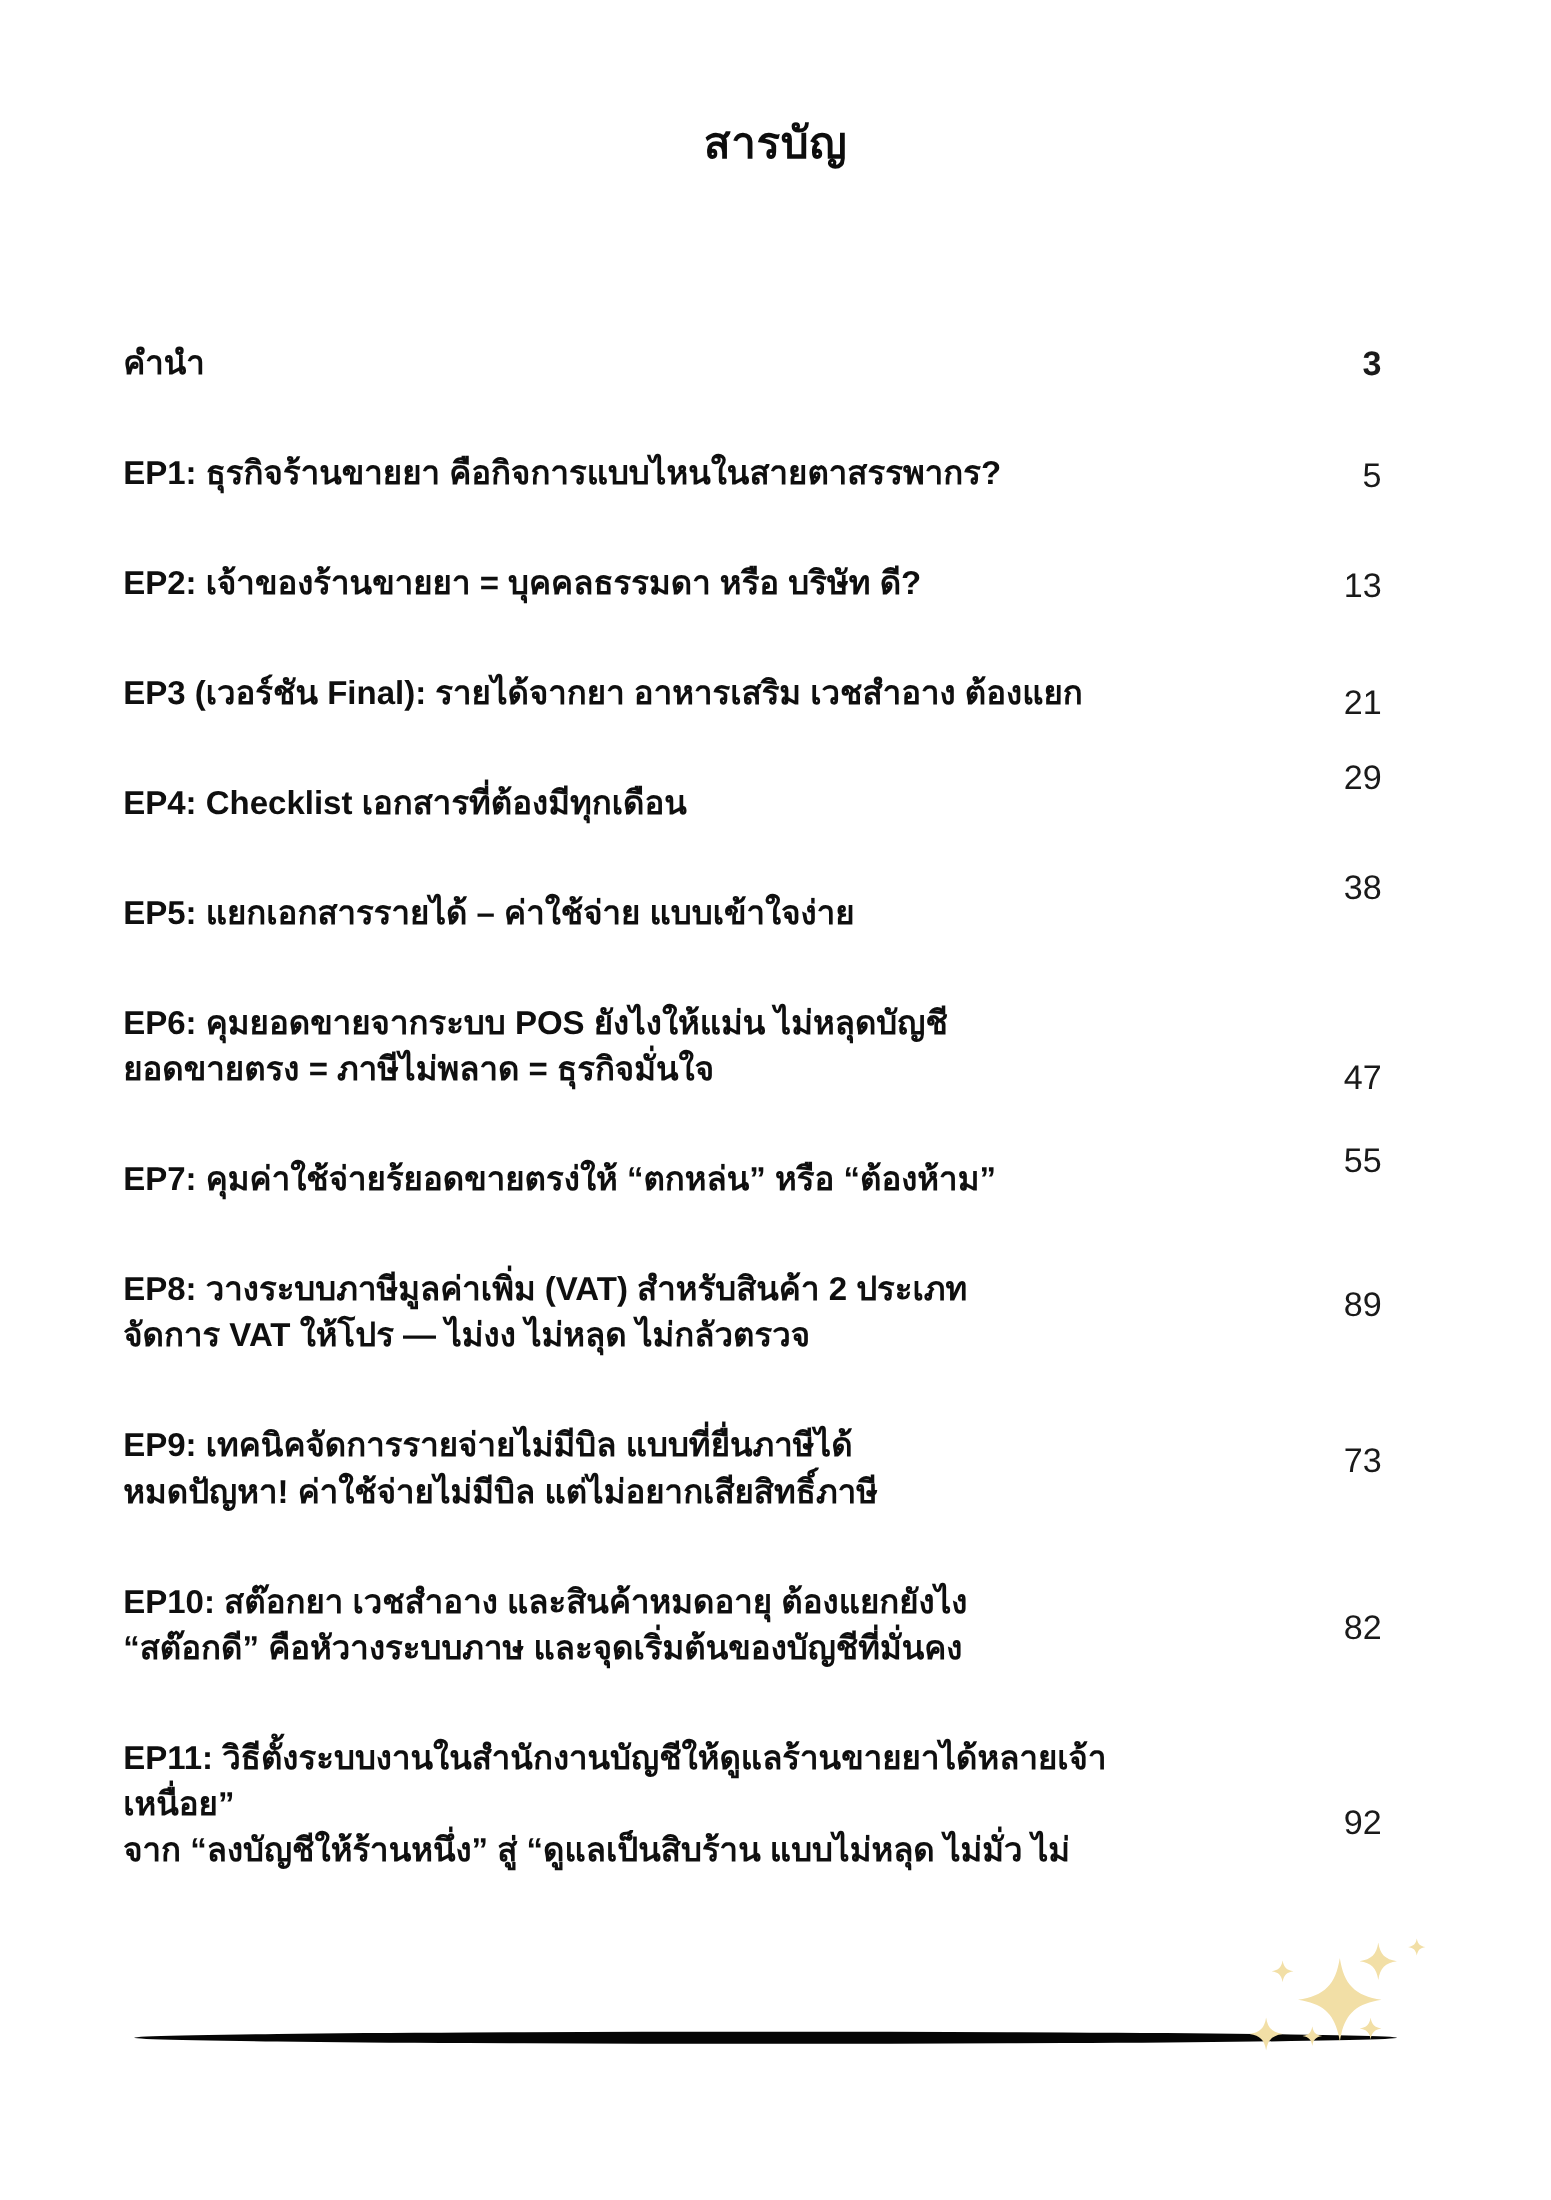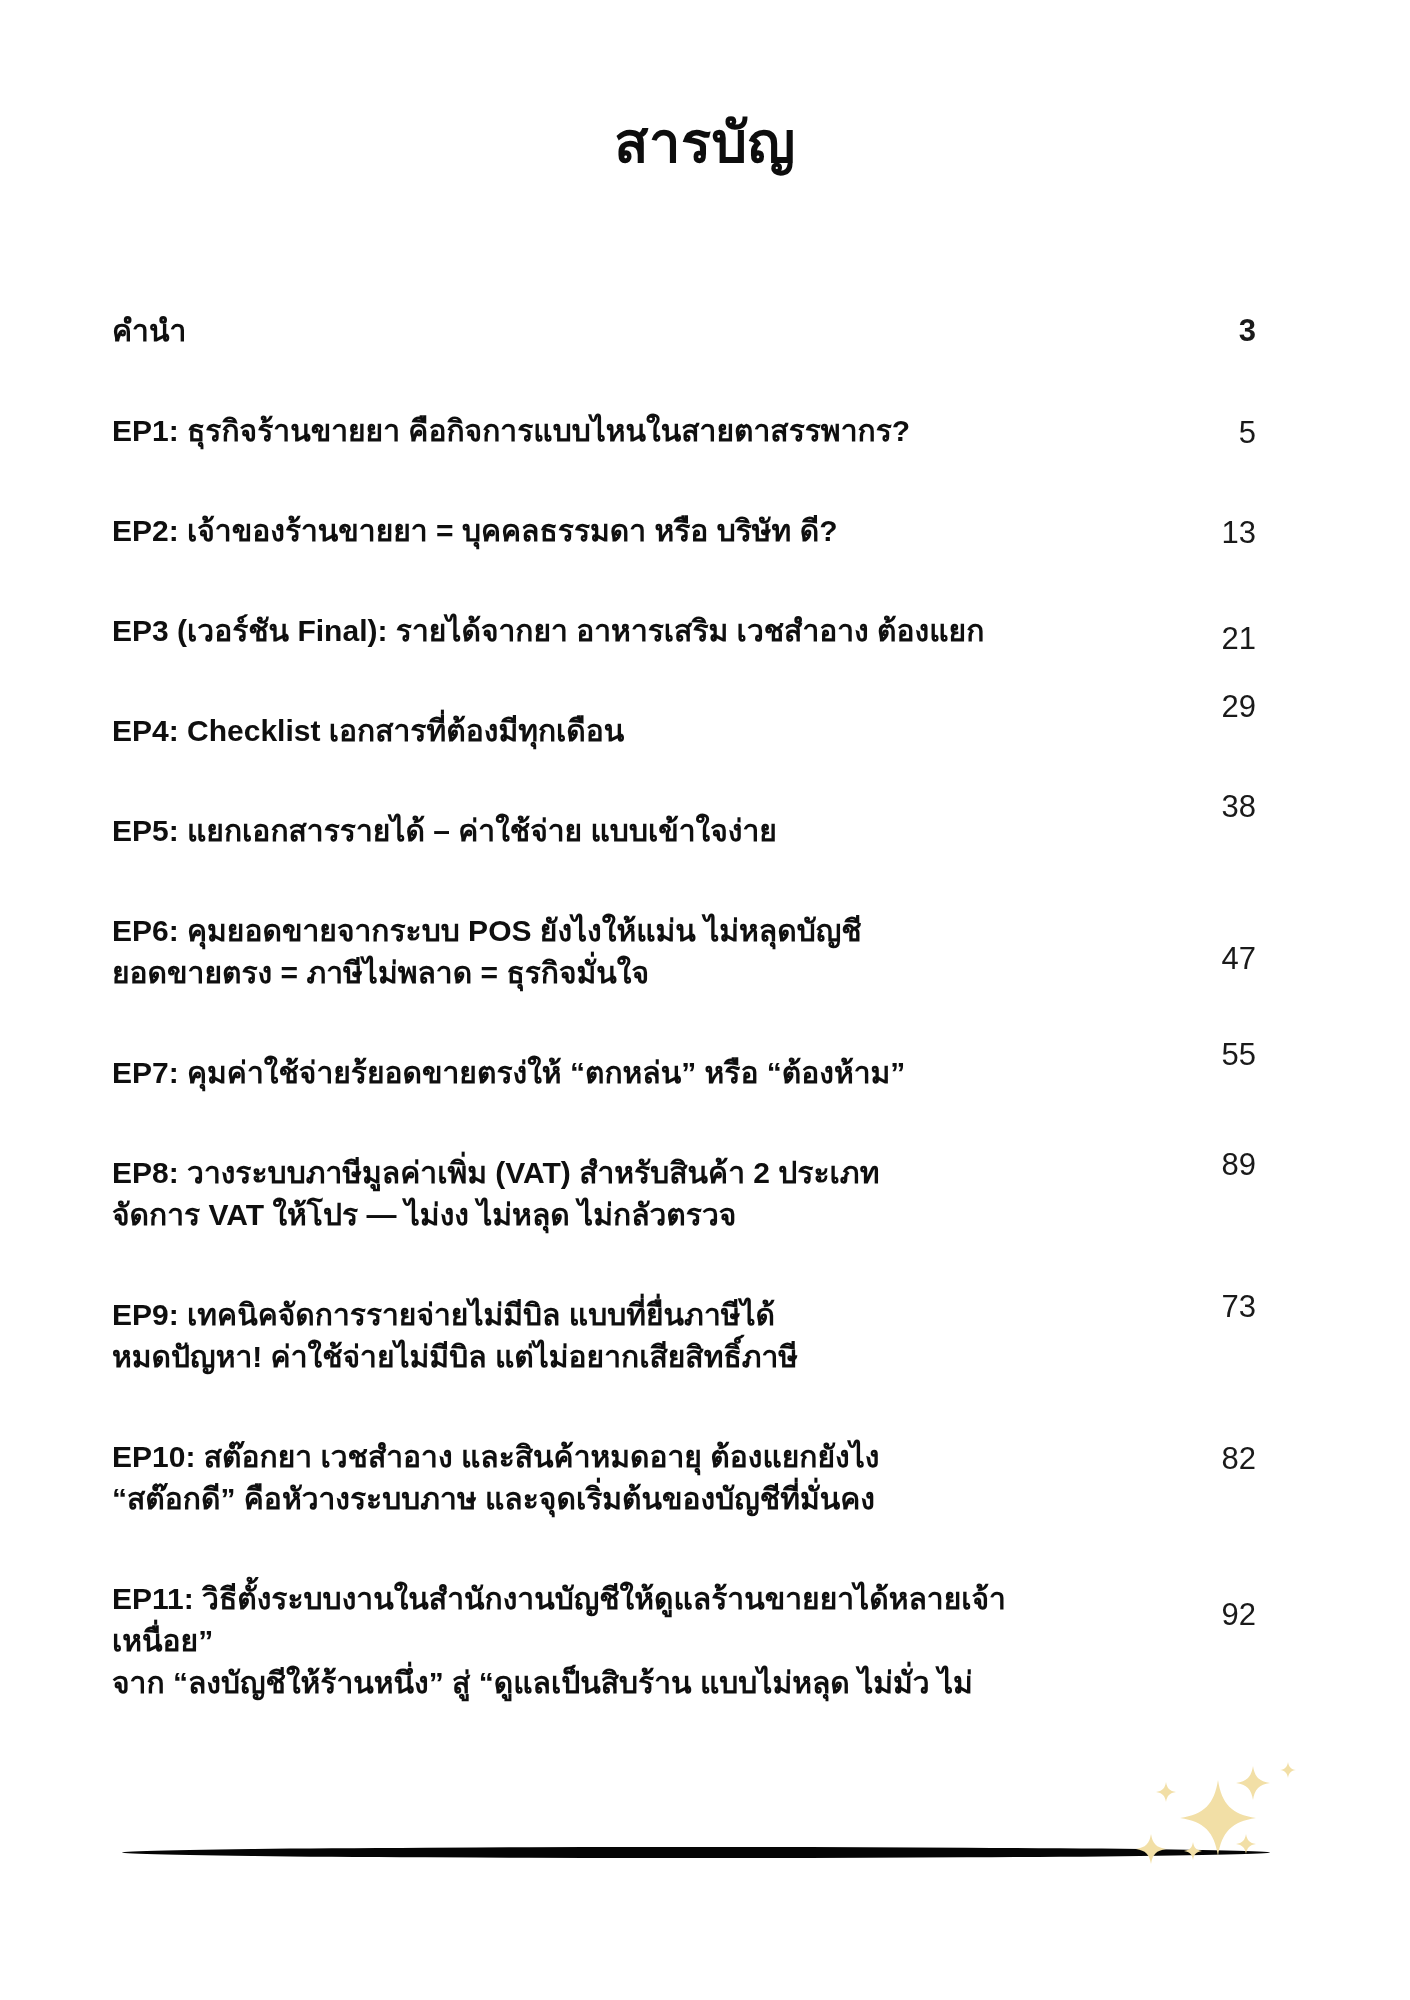--- a/index.html
+++ b/index.html
@@ -20,35 +20,35 @@
     inset: 0;
     background: #ffffff;
   }
   .title {
     position: absolute;
     top: 98px;
     left: 0;
     width: 100%;
     margin: 0;
     text-align: center;
-    font-size: 56px;
+    font-size: 40px;
     font-weight: 700;
     color: #0d0d0d;
     letter-spacing: 0.5px;
   }
   .toc {
     position: absolute;
     top: 310px;
     left: 112px;
     right: 122px;
   }
   .entry {
     display: flex;
     justify-content: space-between;
-    align-items: flex-start;
+    align-items: center;
     gap: 8px;
     margin-bottom: 58px;
   }
   .entry-title {
     flex: 1 1 auto;
     font-size: 30px;
     font-weight: 700;
     line-height: 42px;
     color: #0f0f0f;
   }

